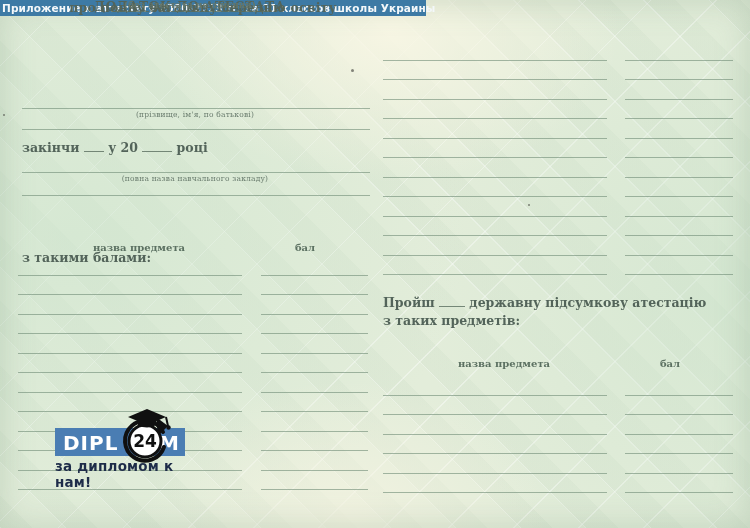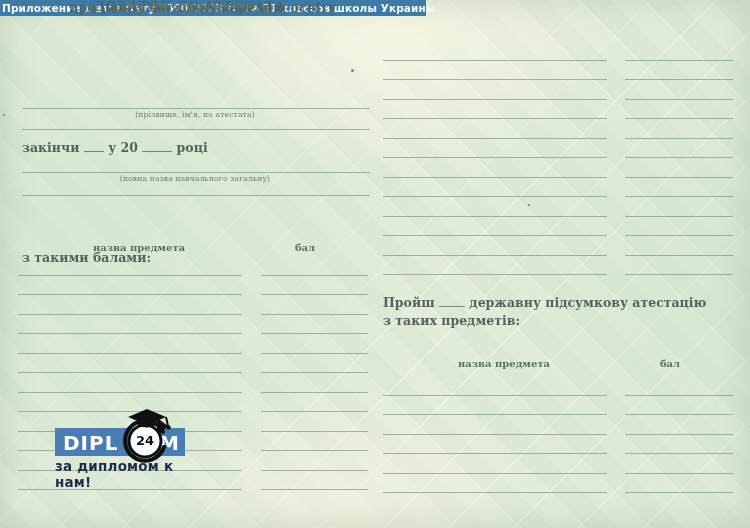--- a/index.html
+++ b/index.html
@@ -61,21 +61,21 @@
   .grade-line{width:108px;}
   .table-left .grade-line{width:107px;}
   
   .logo{left:52px; top:408px; width:160px; height:70px; font-family:"DejaVu Sans","Liberation Sans",sans-serif;}
   .logo-bar{position:absolute; left:3px; top:20px; width:130px; height:28px; background:var(--logo-blue,#4a7db3);}
   .logo-dipl{position:absolute; left:8px; top:3px; font-size:20px; font-weight:bold; color:#fff; letter-spacing:1px;}
   .logo-m{position:absolute; right:6px; top:3px; font-size:20px; font-weight:bold; color:#fff;}
   .logo-clock{position:absolute; left:67px; top:7px;}
   .logo-cap{position:absolute; left:72px; top:1px;}
   .logo-badge-num{position:absolute; left:77px; top:26px; width:32px; height:14px; line-height:14px;
-    text-align:center; font-size:13px; font-weight:bold; color:#101010;}
+    text-align:center; font-size:17px; font-weight:bold; color:#101010;}
   .logo-tagline{position:absolute; left:3px; top:50px; width:150px; font-size:13.5px; font-weight:bold;
     color:var(--tagline-ink,#1e2c49); letter-spacing:0.2px;}
   
   .speck{width:3px; height:3px; border-radius:50%; background:rgba(70,70,65,0.65);}
   .speck1{left:351px; top:69px;}
   .speck2{left:3px; top:114px; width:2px; height:2px;}
   .speck3{left:528px; top:204px; width:2px; height:2px;}
 </style>
 </head>
 <body>
@@ -90,33 +90,33 @@
   <div class="abs doc-subtitle">про повну загальну середню освіту</div>
 
   <div class="abs number-row">
     <span class="gap gap-w38"></span>
     <span>№</span>
     <span class="gap gap-w98"></span>
   </div>
   <div class="abs number-note">(без атестата не дійсний)</div>
 
   <div class="abs rule full-rule" style="top:108px"></div>
-  <div class="abs tiny-caption name-caption">(прізвище, ім'я, по атестата)</div>
+  <div class="abs tiny-caption name-caption">(прізвище, ім'я, по батькові)</div>
   <div class="abs rule full-rule" style="top:129px"></div>
 
   <div class="abs finished-row">
     <span>закінчи</span>
     <span class="gap gap-w20"></span>
     <span>у 20</span>
     <span class="gap gap-w30"></span>
     <span>році</span>
   </div>
 
   <div class="abs rule full-rule" style="top:172px"></div>
-  <div class="abs tiny-caption school-caption">(повна назва навчального загальну)</div>
+  <div class="abs tiny-caption school-caption">(повна назва навчального закладу)</div>
   <div class="abs rule full-rule" style="top:195px"></div>
 
   <div class="abs grades-intro">з такими балами:</div>
 
   <div class="abs col-headers headers-left">
     <span class="subject-col">назва предмета</span>
     <span class="grade-col">бал</span>
   </div>
   <div class="abs score-table table-left">
       <div class="score-row">

